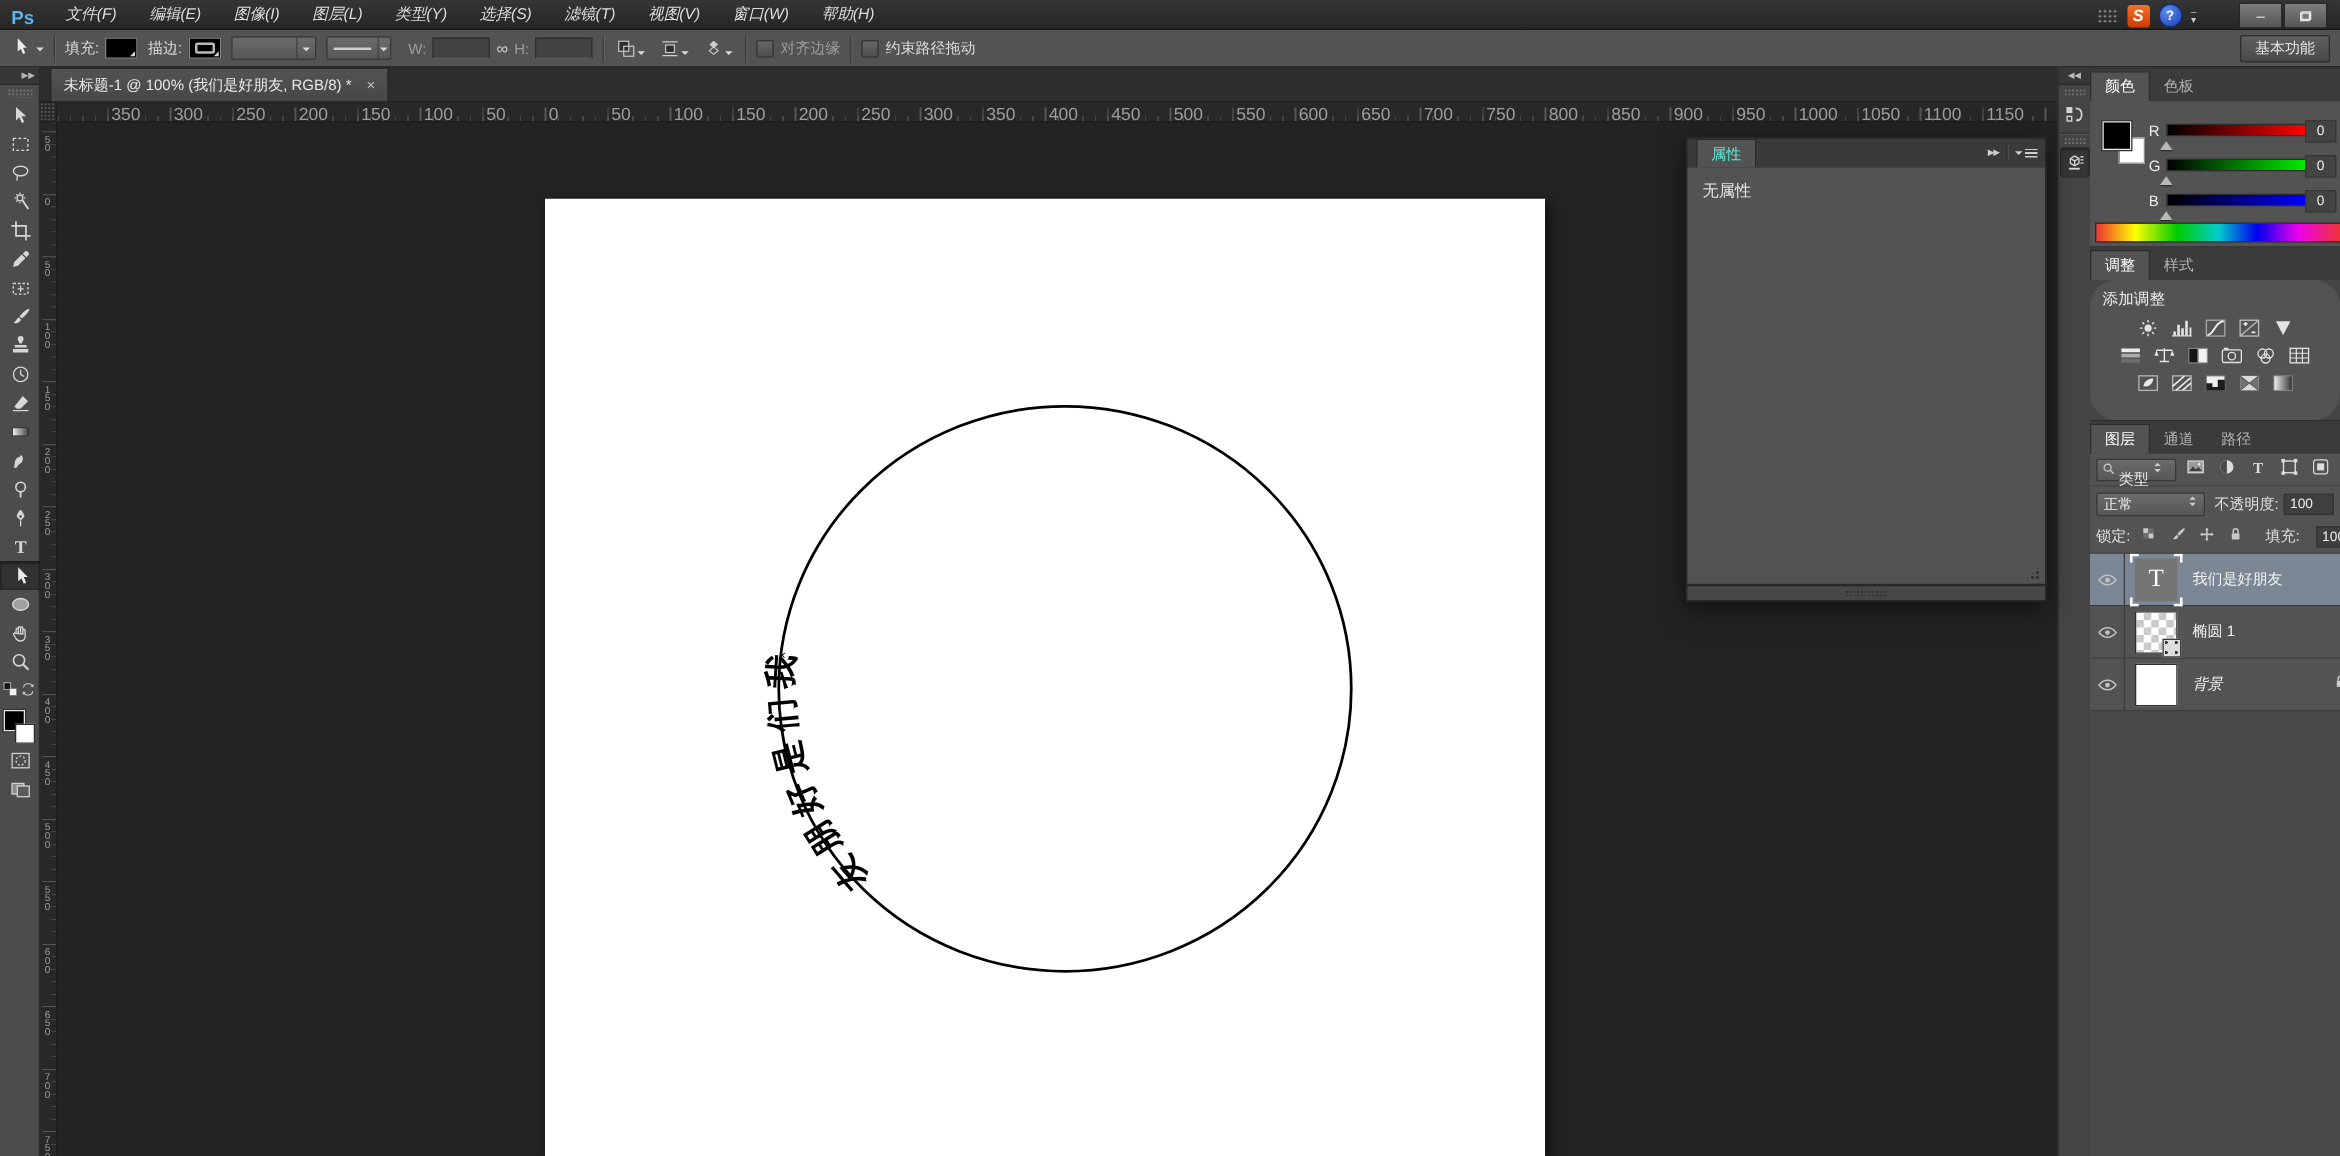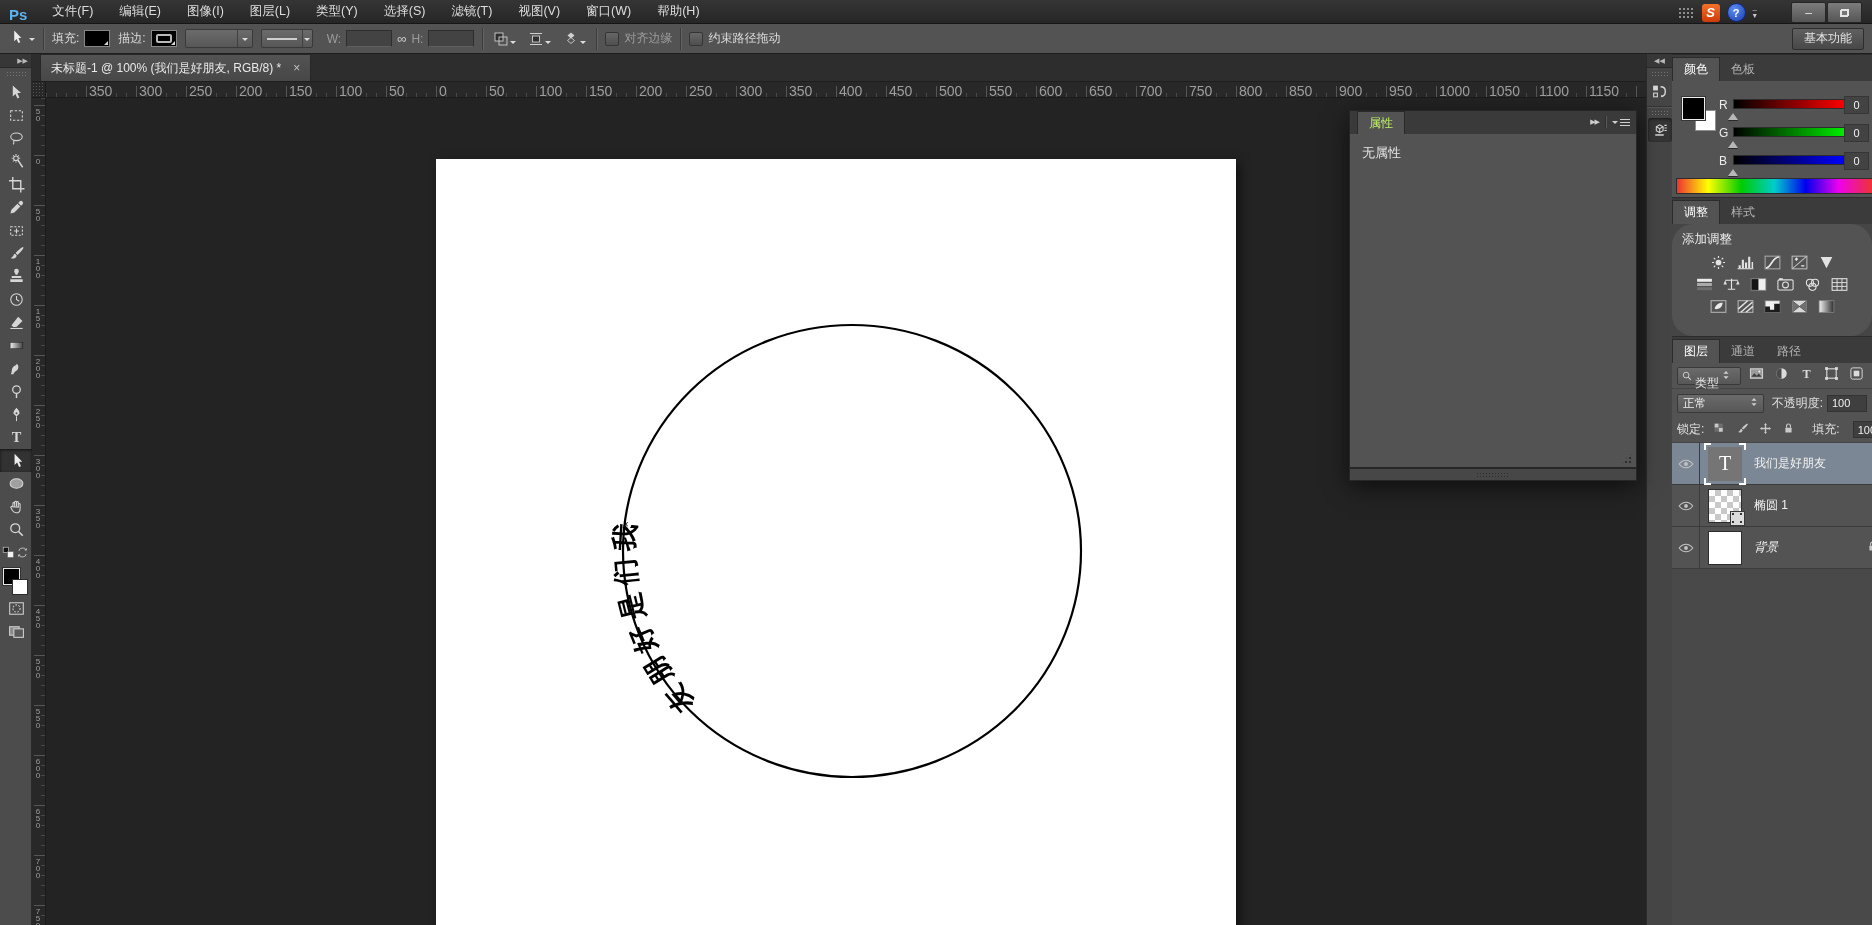--- a/index.html
+++ b/index.html
@@ -172,21 +172,21 @@
   .lthumb.bgwhite{background:#fff;border:1px solid #2d2d2d;}
   .lname{margin-left:12px;font-size:12px;color:#f1f1f1;white-space:nowrap;}
   .lname.italic{font-style:italic;}
   .row-lock{margin-left:auto;margin-right:-7px;flex:none;}
 
   
   .props{position:absolute;left:1349px;top:110px;width:288px;height:371px;z-index:20;
     box-shadow:0 6px 22px rgba(0,0,0,.6);}
   .props-header{height:24px;background:#3a3a3a;border:1px solid #252525;border-bottom:none;
     display:flex;align-items:flex-end;box-sizing:border-box;position:relative;}
-  .props-tab{height:22px;margin-left:7px;padding:0 11px;background:#535353;color:#bef264;font-size:12px;
+  .props-tab{height:22px;margin-left:7px;padding:0 11px;background:#535353;color:#5eead4;font-size:12px;
     display:flex;align-items:center;border:1px solid #292929;border-bottom:none;}
   .props-hicons{position:absolute;right:6px;top:5px;display:flex;align-items:center;gap:6px;}
   .dbl-arrow{color:#cfcfcf;font-size:7px;letter-spacing:-1px;}
   .hsep{width:1px;height:12px;background:#2c2c2c;box-shadow:1px 0 0 #5a5a5a;}
   .pmenu{display:flex;align-items:center;gap:2px;}
   .pmenu .tri{width:0;height:0;border:3px solid transparent;border-top-color:#cfcfcf;margin-top:3px;}
   .pmenu .bars{width:10px;height:7px;background:repeating-linear-gradient(#cfcfcf 0 1.4px,transparent 1.4px 3px);}
   .props-body{position:absolute;left:0;right:0;top:24px;bottom:13px;background:#535353;
     border:1px solid #272727;border-top:none;box-sizing:border-box;font-family:Liberation Serif, serif;}
   .props-empty{padding:10px 12px;color:#e6e6e6;font-size:13px;}
@@ -198,21 +198,21 @@
   .props-footer .dots{width:34px;height:5px;margin:3px auto;
     background-image:radial-gradient(#2e2e2e 35%,transparent 40%);background-size:3px 3px;}
 </style>
 </head>
 <body>
 
 <div class="app">
 
   <div class="menubar">
     <span class="logo">Ps</span>
-    <nav id="menu" style="display:flex;">
+    <nav id="menu" style="display:flex;font-style:italic;">
         <span class="menu-item">文件(F)</span>
         <span class="menu-item">编辑(E)</span>
         <span class="menu-item">图像(I)</span>
         <span class="menu-item">图层(L)</span>
         <span class="menu-item">类型(Y)</span>
         <span class="menu-item">选择(S)</span>
         <span class="menu-item">滤镜(T)</span>
         <span class="menu-item">视图(V)</span>
         <span class="menu-item">窗口(W)</span>
         <span class="menu-item">帮助(H)</span>

